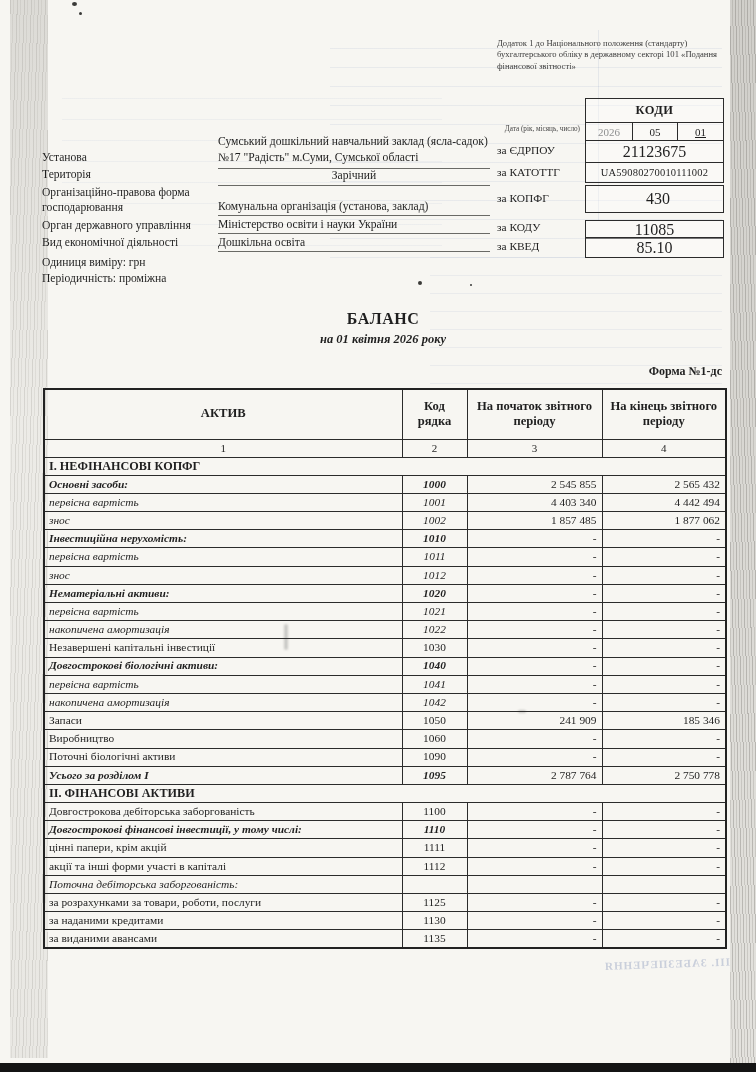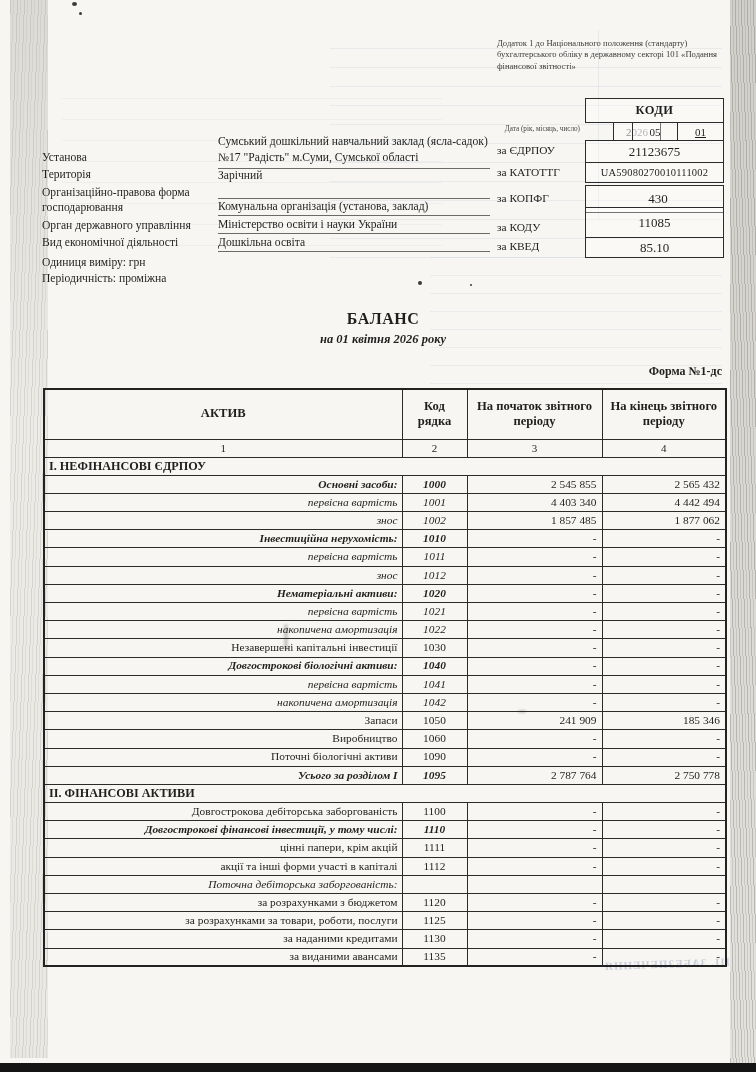--- a/index.html
+++ b/index.html
@@ -49,22 +49,22 @@
     left:497px; top:38px; width:236px;
     font-size:8.6px; line-height:1.32; color:#3a3a3a;
     white-space:pre-line;
   }
 
   
   .cell { position:absolute; border:1px solid #2b2b2b; display:flex; align-items:center; justify-content:center; background:rgba(255,255,255,.35); }
   .kody-title { font-weight:bold; font-size:12.5px; letter-spacing:.5px; }
   .date-label { left:452px; top:125px; width:128px; font-size:7.2px; color:#444; text-align:right; }
   .date-val { font-size:11px; }
-  .date-preprint { color:#8f9090;margin-left:28px; }
-  .code-val { font-size:13px; }
+  .date-preprint { color:#8f9090; }
+  .code-val { font-size:16px; }
   .code-val-small { font-size:10.5px; letter-spacing:.2px; }
 
   
   .org-label { left:42px; width:172px; font-size:11.6px; white-space:pre-line; line-height:1.28; }
   .org-value {
     left:218px; width:272px; font-size:11.6px; line-height:16px;
     border-bottom:1px solid #6a6a66; white-space:pre-line;
   }
   .code-label { left:497px; width:82px; font-size:11.4px; }
 
@@ -81,21 +81,21 @@
     border-collapse:collapse; table-layout:fixed;
     font-size:11.4px;
     font-family:Liberation Serif, serif;
   }
   table.balance td, table.balance th { border:1px solid #2b2b2b; overflow:hidden; }
   table.balance { border:2px solid #222; }
   th.h { font-weight:bold; font-size:12.6px; text-align:center; vertical-align:middle; height:50px; padding:2px 4px; line-height:1.25; }
   tr.nums td { height:18px; text-align:center; font-size:11px; padding:0 2px; }
   tr.body-row { height:18.2px; }
   tr.body-row td { padding:0 4px; vertical-align:middle; line-height:1; }
-  td.c-label { text-align:right; }
+  td.c-label { text-align:left; }
   td.c-code { text-align:center; }
   td.c-val { text-align:right; padding-right:5px !important; font-style:normal; font-weight:normal; }
   tr.section-row td { font-weight:bold; font-size:12.2px; padding:0 4px; height:18.2px; vertical-align:middle; }
   tr.style-bold td.c-label, tr.style-bold td.c-code { font-weight:bold; font-style:italic; }
   tr.style-italic td.c-label, tr.style-italic td.c-code { font-style:italic; }
 </style>
 </head>
 <body>
 
 <div class="abs band-left"></div>
@@ -118,33 +118,33 @@
 фінансової звітності»</div>
 
 <div class="abs cell kody-title" style="left:585px; top:98px;  width:139px; height:25px;">КОДИ</div>
 <div class="abs date-label">Дата (рік, місяць, число)</div>
 <div class="abs cell date-val date-preprint" style="left:585px; top:122px; width:48px; height:19px;">2026</div>
 <div class="abs cell date-val" style="left:632px; top:122px; width:46px; height:19px;">05</div>
 <div class="abs cell date-val" style="left:677px; top:122px; width:47px; height:19px;text-decoration:underline;">01</div>
 <div class="abs cell code-val" style="left:585px; top:140px; width:139px; height:23px;">21123675</div>
 <div class="abs cell code-val-small" style="left:585px; top:162px; width:139px; height:21px;">UA59080270010111002</div>
 <div class="abs cell code-val" style="left:585px; top:185px; width:139px; height:28px;padding-left:7px;">430</div>
-<div class="abs cell code-val" style="left:585px; top:207px; width:139px; height:31px;">11085</div>
+<div class="abs cell code-val" style="left:585px; top:220px; width:139px; height:19px;">11085</div>
 <div class="abs cell code-val" style="left:585px; top:237px; width:139px; height:21px;">85.10</div>
 
 <div class="abs org-label" style="top:151px;">Установа</div>
 <div class="abs org-label" style="top:168px;">Територія</div>
 <div class="abs org-label" style="top:186px;">Організаційно-правова форма
 господарювання</div>
 <div class="abs org-label" style="top:219px;">Орган державного управління</div>
 <div class="abs org-label" style="top:236px;">Вид економічної діяльності</div>
 
 <div class="abs org-value" style="top:134px; height:35px;">Сумський дошкільний навчальний заклад (ясла-садок)
 №17 "Радість" м.Суми, Сумської області</div>
-<div class="abs org-value" style="top:168px; height:31px;">Зарічний</div>
+<div class="abs org-value" style="top:168px; height:18px;text-align:center;">Зарічний</div>
 <div class="abs org-value" style="top:199px; height:17px;">Комунальна організація (установа, заклад)</div>
 <div class="abs org-value" style="top:217px; height:17px;">Міністерство освіти і науки України</div>
 <div class="abs org-value" style="top:235px; height:17px;">Дошкільна освіта</div>
 
 <div class="abs code-label" style="top:144px;">за ЄДРПОУ</div>
 <div class="abs code-label" style="top:166px;">за КАТОТТГ</div>
 <div class="abs code-label" style="top:192px;">за КОПФГ</div>
 <div class="abs code-label" style="top:221px;">за КОДУ</div>
 <div class="abs code-label" style="top:240px;">за КВЕД</div>
 
@@ -171,21 +171,21 @@
     </tr>
     <tr class="nums">
       <td>1</td>
       <td>2</td>
       <td>3</td>
       <td>4</td>
     </tr>
   </thead>
   <tbody>
       <tr class="section-row">
-        <td colspan="4">І. НЕФІНАНСОВІ ЄДРПОУ</td>
+        <td colspan="4">І. НЕФІНАНСОВІ КОПФГ</td>
       </tr>
       <tr class="body-row style-bold">
         <td class="c-label">Основні засоби:</td>
         <td class="c-code">1000</td>
         <td class="c-val">2 545 855</td>
         <td class="c-val">2 565 432</td>
       </tr>
       <tr class="body-row style-italic">
         <td class="c-label">первісна вартість</td>
         <td class="c-code">1001</td>
@@ -309,26 +309,20 @@
         <td class="c-val">-</td>
         <td class="c-val">-</td>
       </tr>
       <tr class="body-row style-italic">
         <td class="c-label">Поточна дебіторська заборгованість:</td>
         <td class="c-code"></td>
         <td class="c-val"></td>
         <td class="c-val"></td>
       </tr>
       <tr class="body-row style-normal">
-        <td class="c-label">за розрахунками з бюджетом</td>
-        <td class="c-code">1120</td>
-        <td class="c-val">-</td>
-        <td class="c-val">-</td>
-      </tr>
-      <tr class="body-row style-normal">
         <td class="c-label">за розрахунками за товари, роботи, послуги</td>
         <td class="c-code">1125</td>
         <td class="c-val">-</td>
         <td class="c-val">-</td>
       </tr>
       <tr class="body-row style-normal">
         <td class="c-label">за наданими кредитами</td>
         <td class="c-code">1130</td>
         <td class="c-val">-</td>
         <td class="c-val">-</td>

